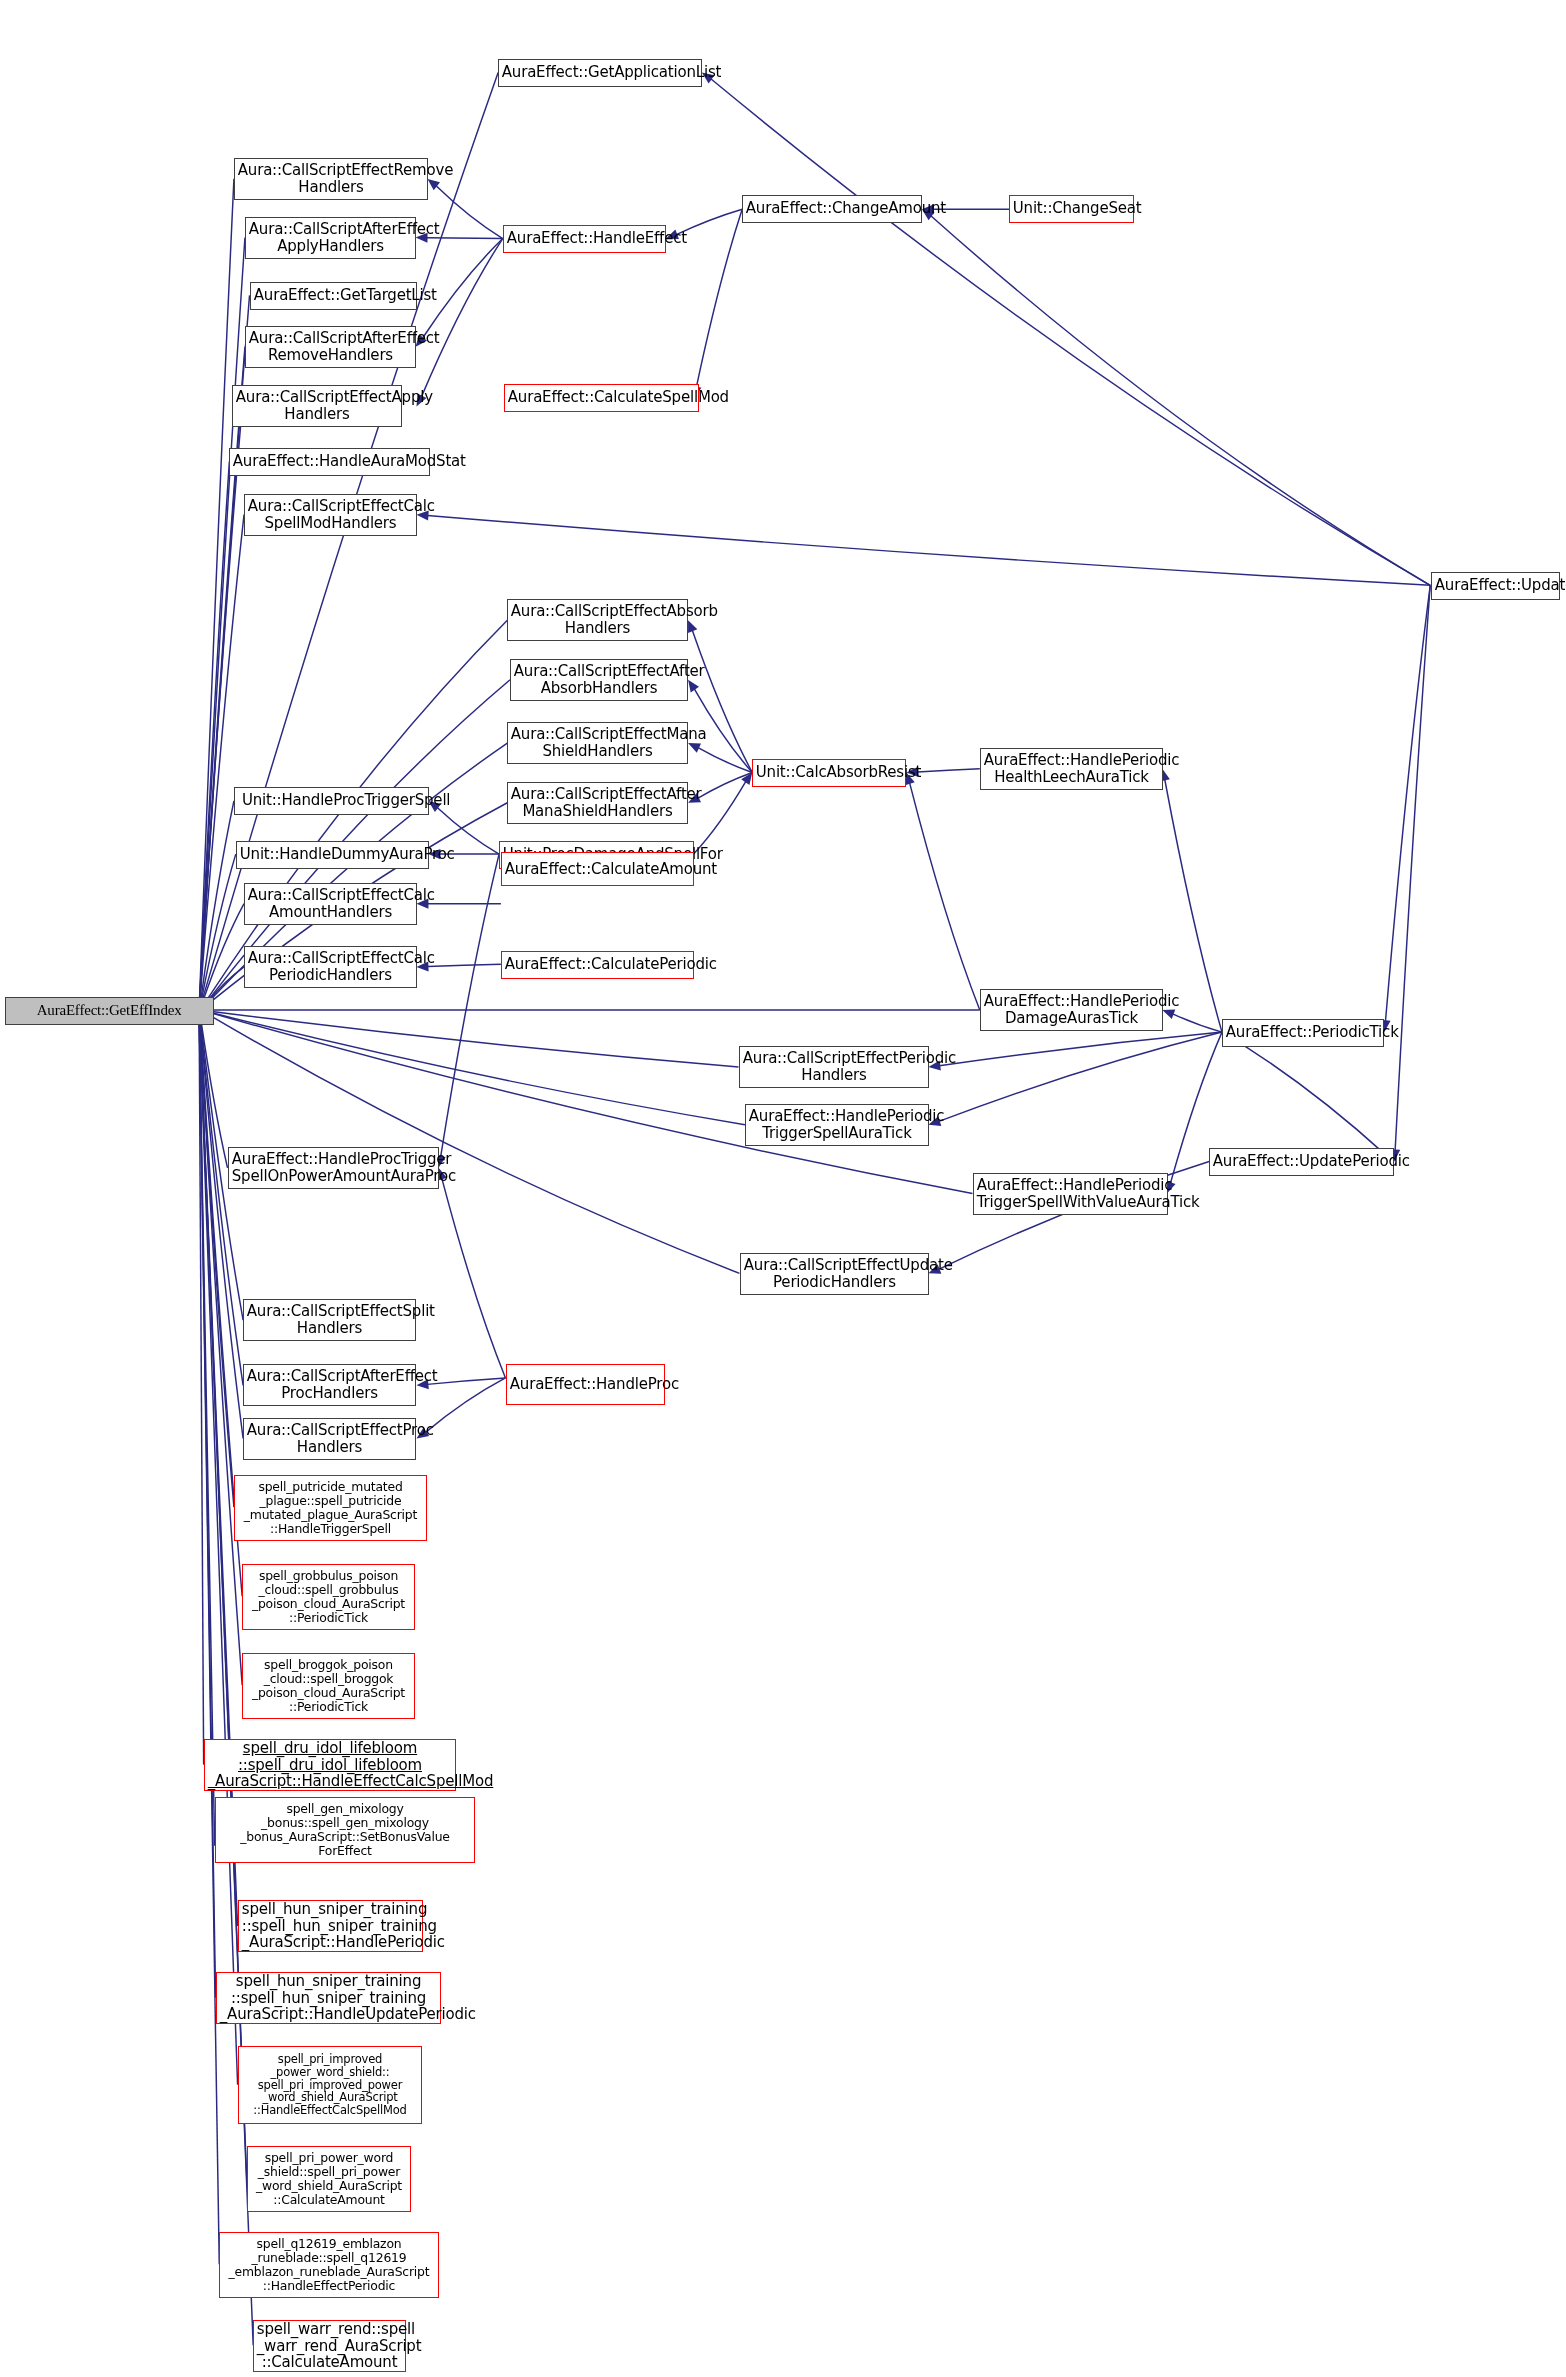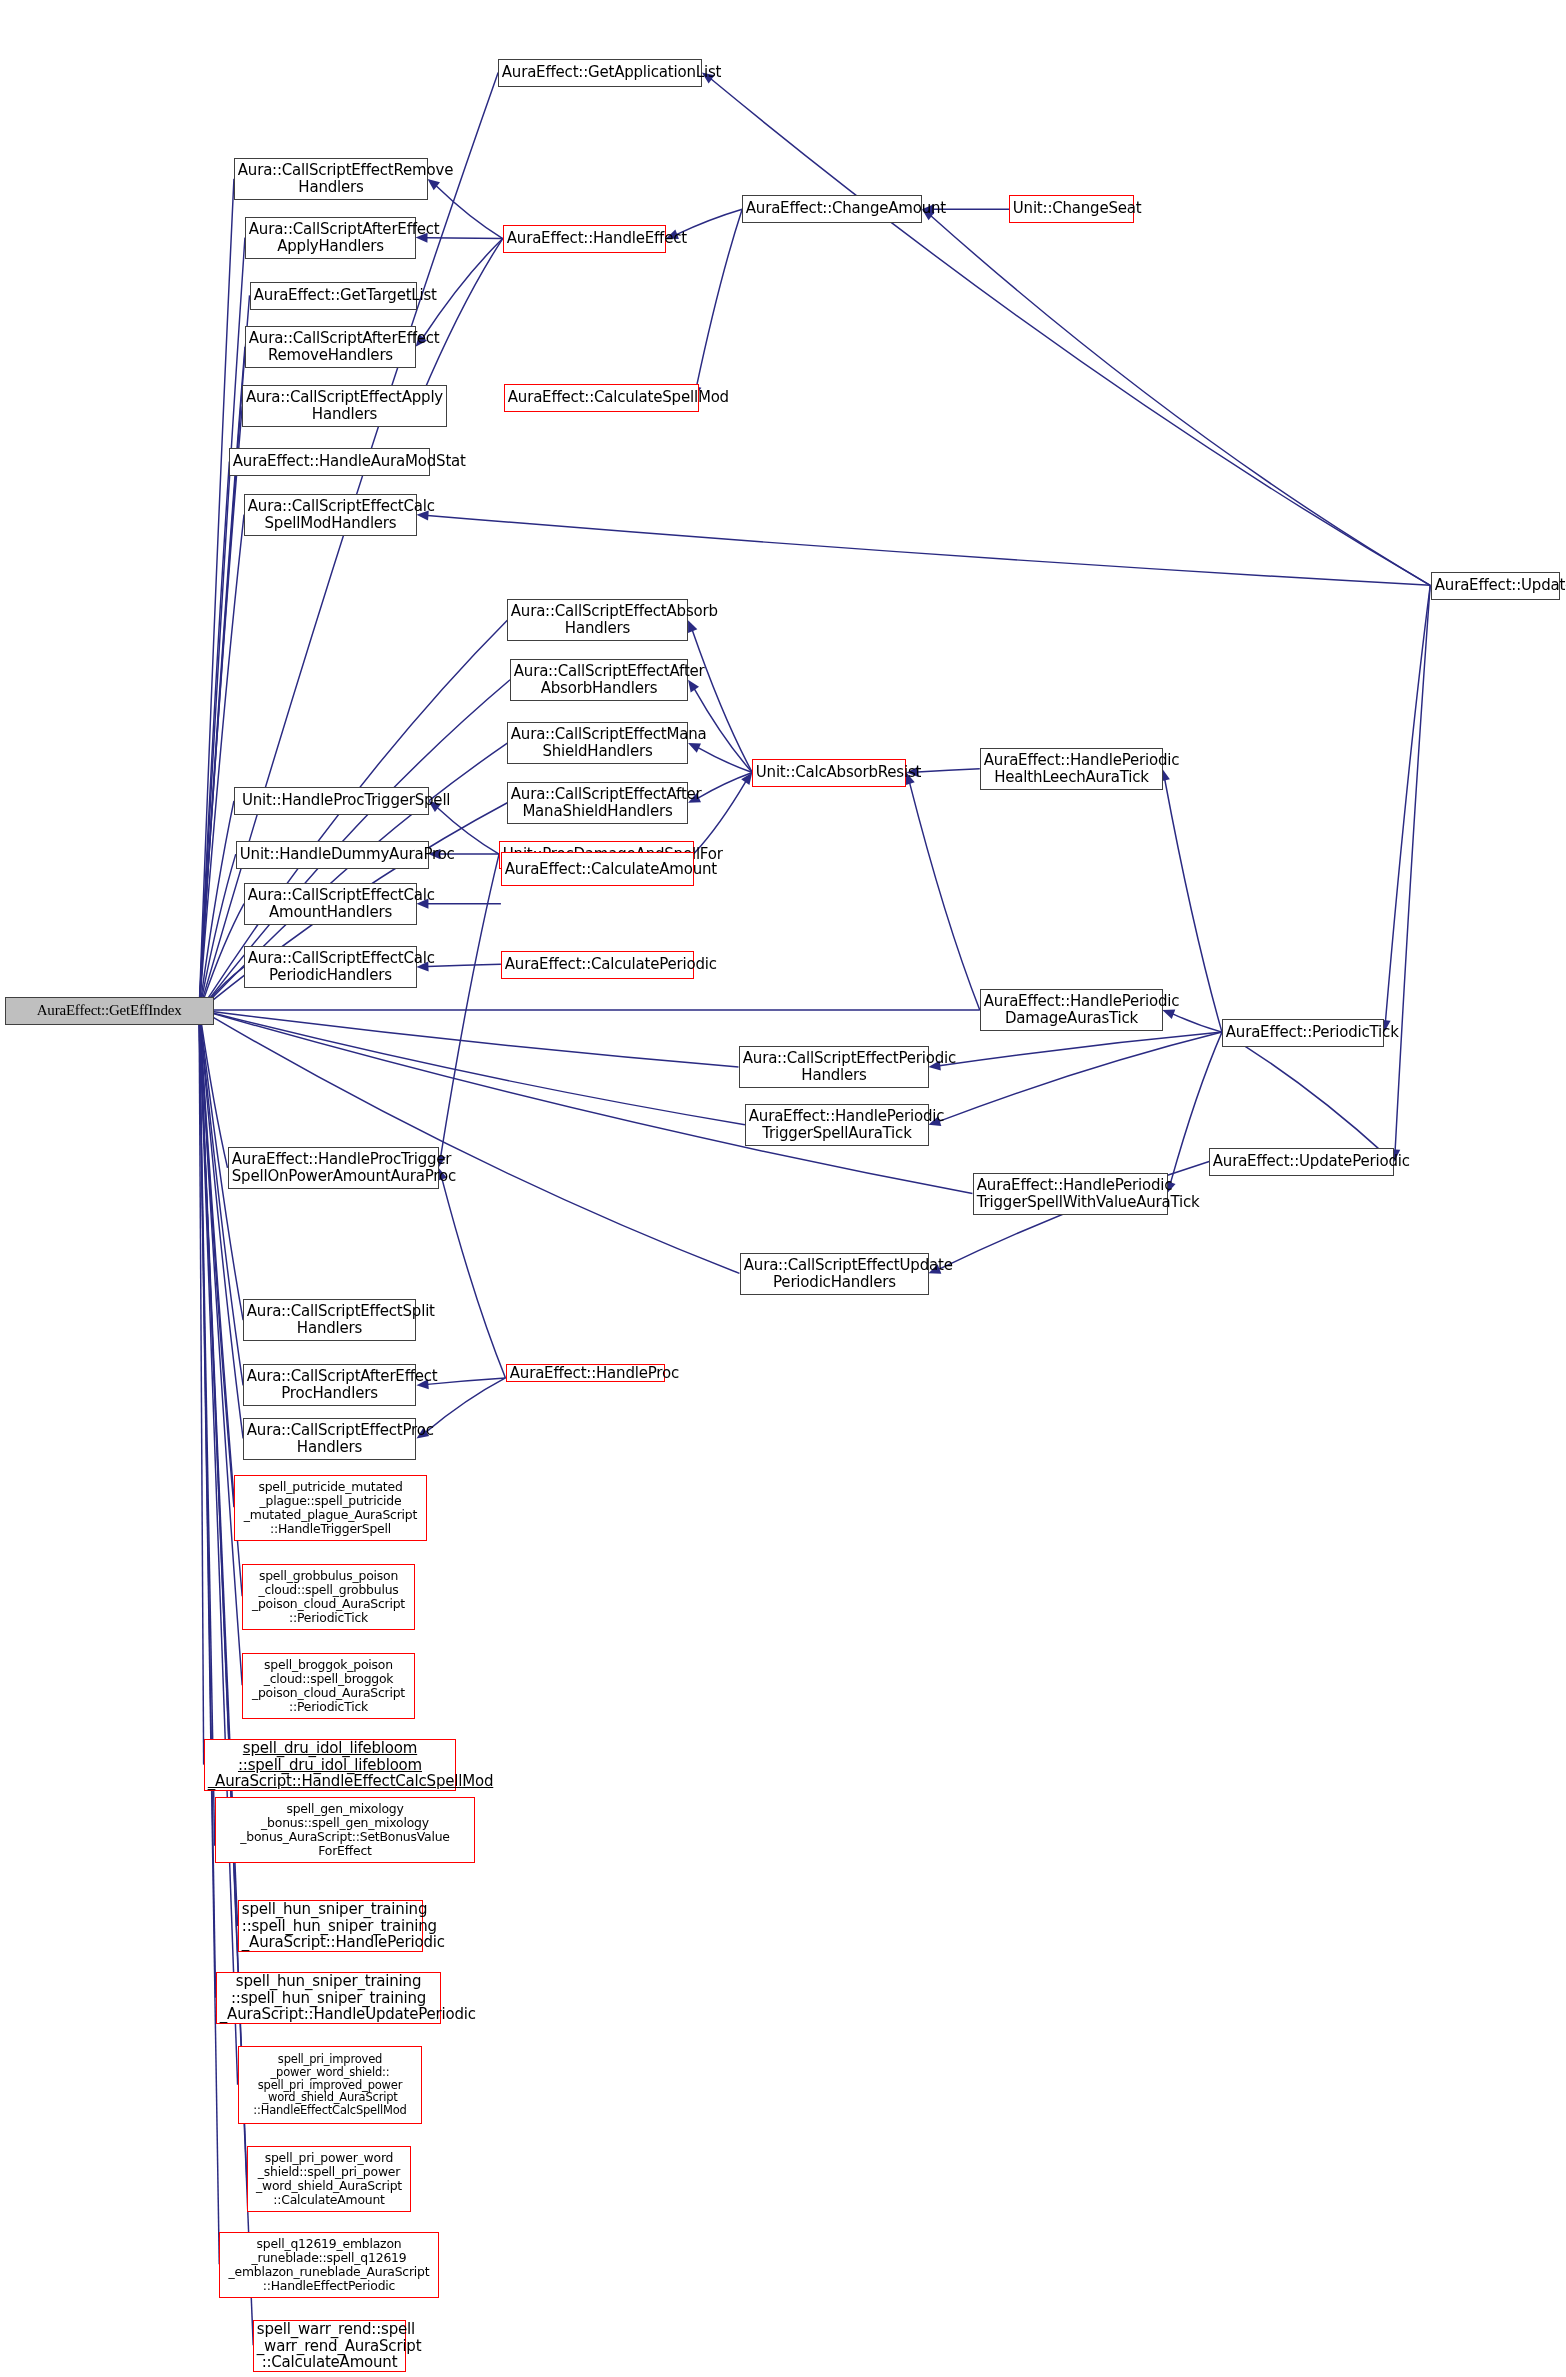--- a/index.html
+++ b/index.html
@@ -172,21 +172,21 @@
       </div>
       <div class="node" style="left: 245px; top: 217px; width: 171px; height: 42px;">
         <span>Aura::CallScriptAfterEffect<br>ApplyHandlers</span>
       </div>
       <div class="node" style="left: 250px; top: 282px; width: 167px; height: 27.5px;">
         <span>AuraEffect::GetTargetList</span>
       </div>
       <div class="node" style="left: 245px; top: 326px; width: 171px; height: 42px;">
         <span>Aura::CallScriptAfterEffect<br>RemoveHandlers</span>
       </div>
-      <div class="node" style="left: 242px; top: 385px; width: 205px; height: 42px;">
+      <div class="node" style="left: 232px; top: 385px; width: 170px; height: 42px;">
         <span>Aura::CallScriptEffectApply<br>Handlers</span>
       </div>
       <div class="node" style="left: 229px; top: 448px; width: 201px; height: 27.5px;">
         <span>AuraEffect::HandleAuraModStat</span>
       </div>
       <div class="node" style="left: 244px; top: 494px; width: 173px; height: 42px;">
         <span>Aura::CallScriptEffectCalc<br>SpellModHandlers</span>
       </div>
       <div class="node" style="left: 742px; top: 195px; width: 180px; height: 27.5px;">
         <span>AuraEffect::ChangeAmount</span>
@@ -265,21 +265,21 @@
       </div>
       <div class="node" style="left: 740px; top: 1253px; width: 189px; height: 42px;">
         <span>Aura::CallScriptEffectUpdate<br>PeriodicHandlers</span>
       </div>
       <div class="node" style="left: 243px; top: 1299px; width: 173px; height: 42px;">
         <span>Aura::CallScriptEffectSplit<br>Handlers</span>
       </div>
       <div class="node" style="left: 243px; top: 1364px; width: 173px; height: 42px;">
         <span>Aura::CallScriptAfterEffect<br>ProcHandlers</span>
       </div>
-      <div class="node red" style="left: 506px; top: 1364px; width: 159px; height: 18px; justify-content: flex-end;">
+      <div class="node red" style="left: 506px; top: 1364px; width: 159px; height: 41px; justify-content: flex-end;">
         <span>AuraEffect::HandleProc</span>
       </div>
       <div class="node" style="left: 243px; top: 1418px; width: 173px; height: 42px;">
         <span>Aura::CallScriptEffectProc<br>Handlers</span>
       </div>
       <div class="node red" style="left: 234px; top: 1475px; width: 193px; height: 66px; font-size: 12.4px;">
         <span>spell_putricide_mutated<br>_plague::spell_putricide<br>_mutated_plague_AuraScript<br>::HandleTriggerSpell</span>
       </div>
       <div class="node red" style="left: 242px; top: 1564px; width: 173px; height: 66px; font-size: 12.4px;">
         <span>spell_grobbulus_poison<br>_cloud::spell_grobbulus<br>_poison_cloud_AuraScript<br>::PeriodicTick</span>

